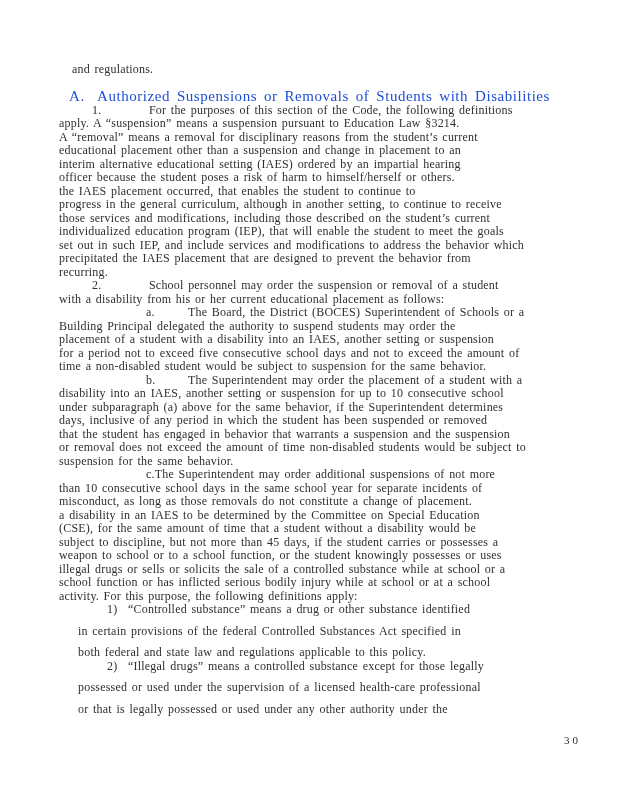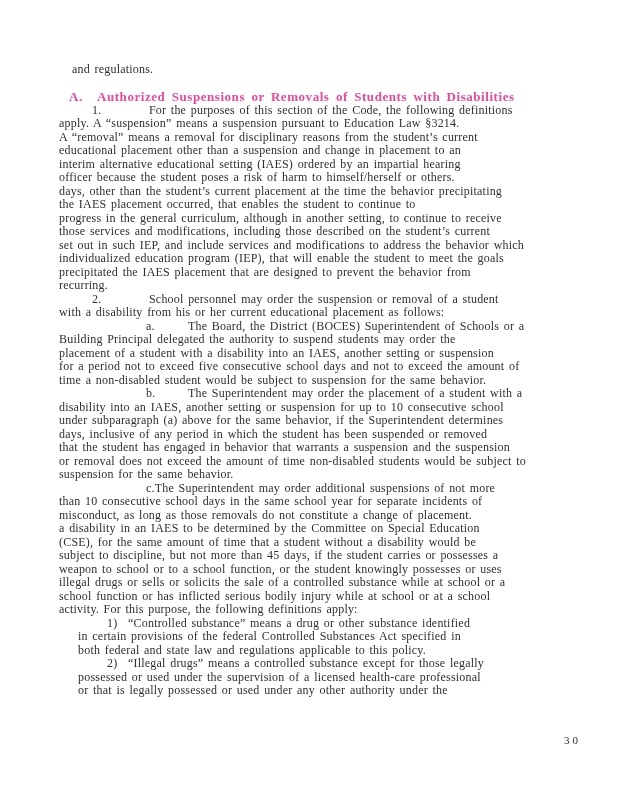--- a/index.html
+++ b/index.html
@@ -27,36 +27,36 @@
     line-height: 13.5px;
     height: 13.5px;
     letter-spacing: 0.2px;
     word-spacing: 1.4px;
     color: #2f2f2f;
   }
   .gap { height: 13.5px; }
   .line1 { padding-left: 13px; }
   .first36 { padding-left: 38px; }
   .heading {
-    font-weight: bold;
+    font-weight: normal;
     padding-left: 10px;
-    font-size: 13px;
+    font-size: 15px;
     letter-spacing: 0.55px;
     word-spacing: 2.6px;
-    color: #ec4899;
+    color: #1d4ed8;
   }
   .heading .lbl { display: inline-block; width: 28px; }
   .n1 { padding-left: 33px; }
   .n1 .lbl { display: inline-block; width: 57px; }
   .n2 { padding-left: 87px; }
   .n2 .lbl { display: inline-block; width: 42px; }
   .c  { padding-left: 87px; }
   .def1 { padding-left: 48px; }
   .def1 .lbl { display: inline-block; width: 21px; }
-  .defc { padding-left: 19px; }
+  .defc { padding-left: 19px; margin-top: 8px; }
   #page-number {
     position: absolute;
     left: 564px;
     top: 734px;
     font-size: 11px;
     letter-spacing: 3px;
     color: #2f2f2f;
   }
 </style>
 </head>
@@ -66,26 +66,25 @@
   <div id="doc-body">
       <div class="line line1"><span>and regulations.</span></div>
       <div class="gap"></div>
       <div class="line heading"><span class="lbl">A.</span><span>Authorized Suspensions or Removals of Students with Disabilities</span></div>
       <div class="line n1"><span class="lbl">1.</span><span>For the purposes of this section of the Code, the following definitions</span></div>
       <div class="line plain"><span>apply. A “suspension” means a suspension pursuant to Education Law §3214.</span></div>
       <div class="line plain"><span>A “removal” means a removal for disciplinary reasons from the student’s current</span></div>
       <div class="line plain"><span>educational placement other than a suspension and change in placement to an</span></div>
       <div class="line plain"><span>interim alternative educational setting (IAES) ordered by an impartial hearing</span></div>
       <div class="line plain"><span>officer because the student poses a risk of harm to himself/herself or others.</span></div>
-      <div class="line plain"><span>days, other than the student’s current placement at the time the behavior precipitating</span></div>
       <div class="line plain"><span>the IAES placement occurred, that enables the student to continue to</span></div>
       <div class="line plain"><span>progress in the general curriculum, although in another setting, to continue to receive</span></div>
       <div class="line plain"><span>those services and modifications, including those described on the student’s current</span></div>
+      <div class="line plain"><span>individualized education program (IEP), that will enable the student to meet the goals</span></div>
       <div class="line plain"><span>set out in such IEP, and include services and modifications to address the behavior which</span></div>
-      <div class="line plain"><span>individualized education program (IEP), that will enable the student to meet the goals</span></div>
       <div class="line plain"><span>precipitated the IAES placement that are designed to prevent the behavior from</span></div>
       <div class="line plain"><span>recurring.</span></div>
       <div class="line n1"><span class="lbl">2.</span><span>School personnel may order the suspension or removal of a student</span></div>
       <div class="line plain"><span>with a disability from his or her current educational placement as follows:</span></div>
       <div class="line n2"><span class="lbl">a.</span><span>The Board, the District (BOCES) Superintendent of Schools or a</span></div>
       <div class="line plain"><span>Building Principal delegated the authority to suspend students may order the</span></div>
       <div class="line plain"><span>placement of a student with a disability into an IAES, another setting or suspension</span></div>
       <div class="line plain"><span>for a period not to exceed five consecutive school days and not to exceed the amount of</span></div>
       <div class="line plain"><span>time a non-disabled student would be subject to suspension for the same behavior.</span></div>
       <div class="line n2"><span class="lbl">b.</span><span>The Superintendent may order the placement of a student with a</span></div>

